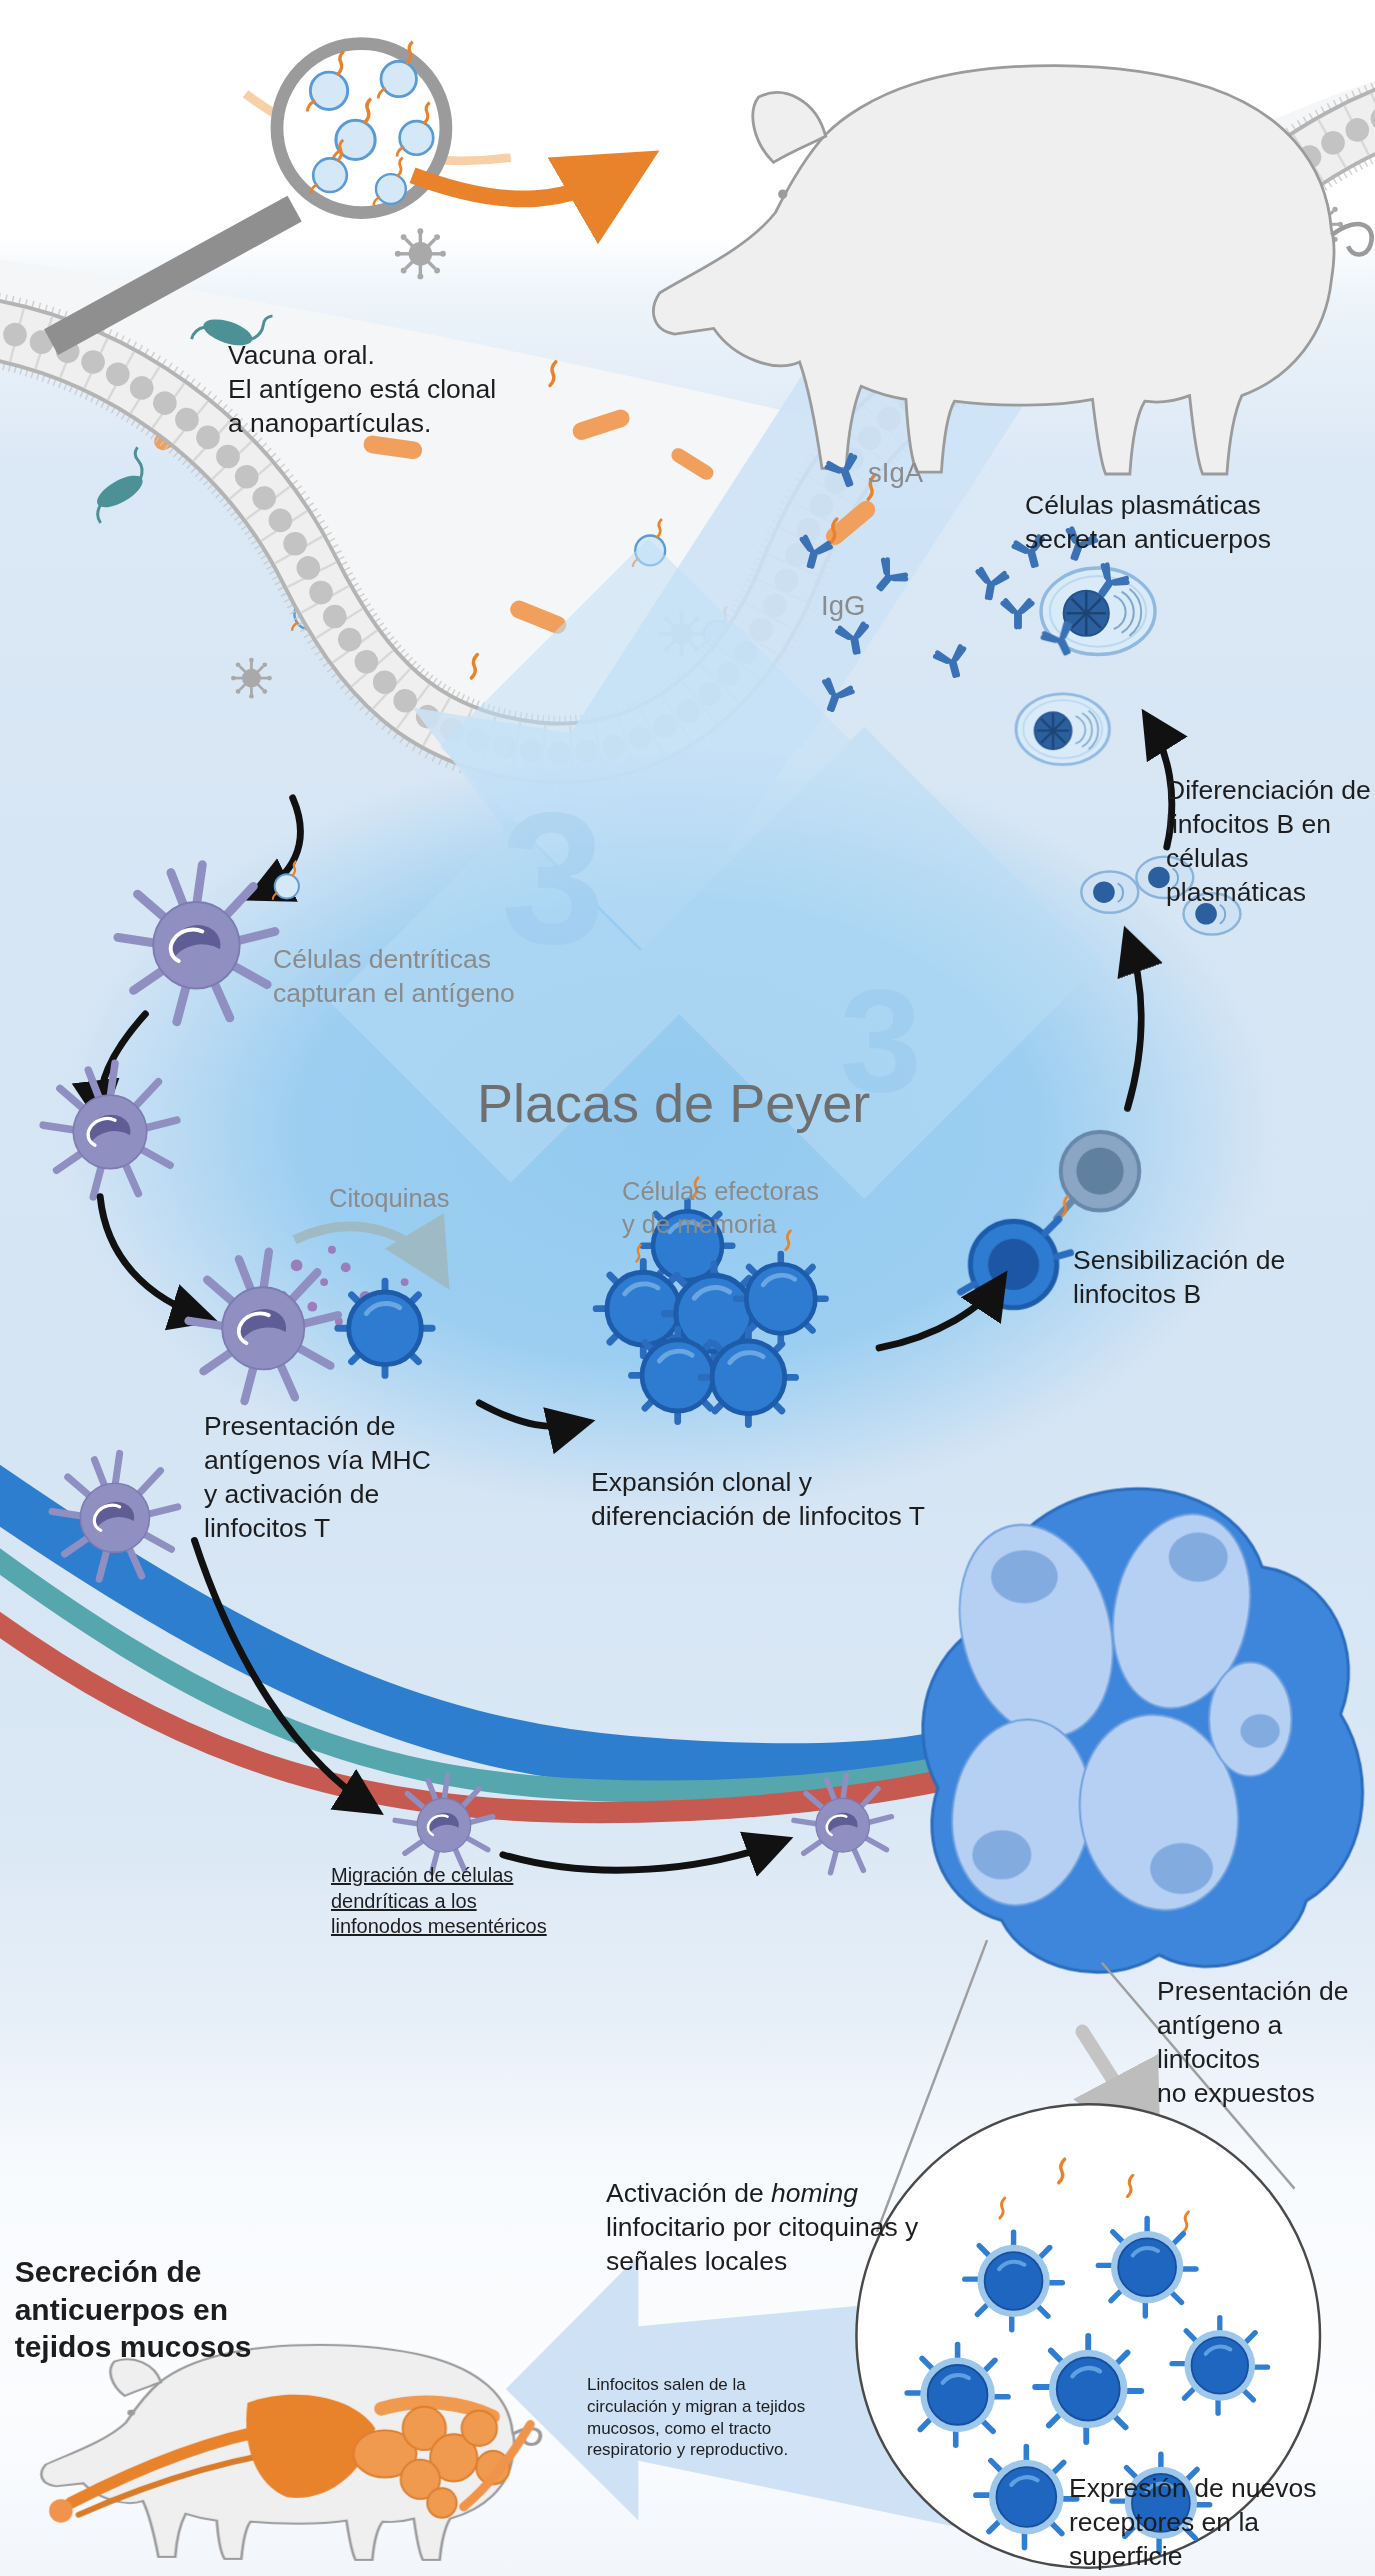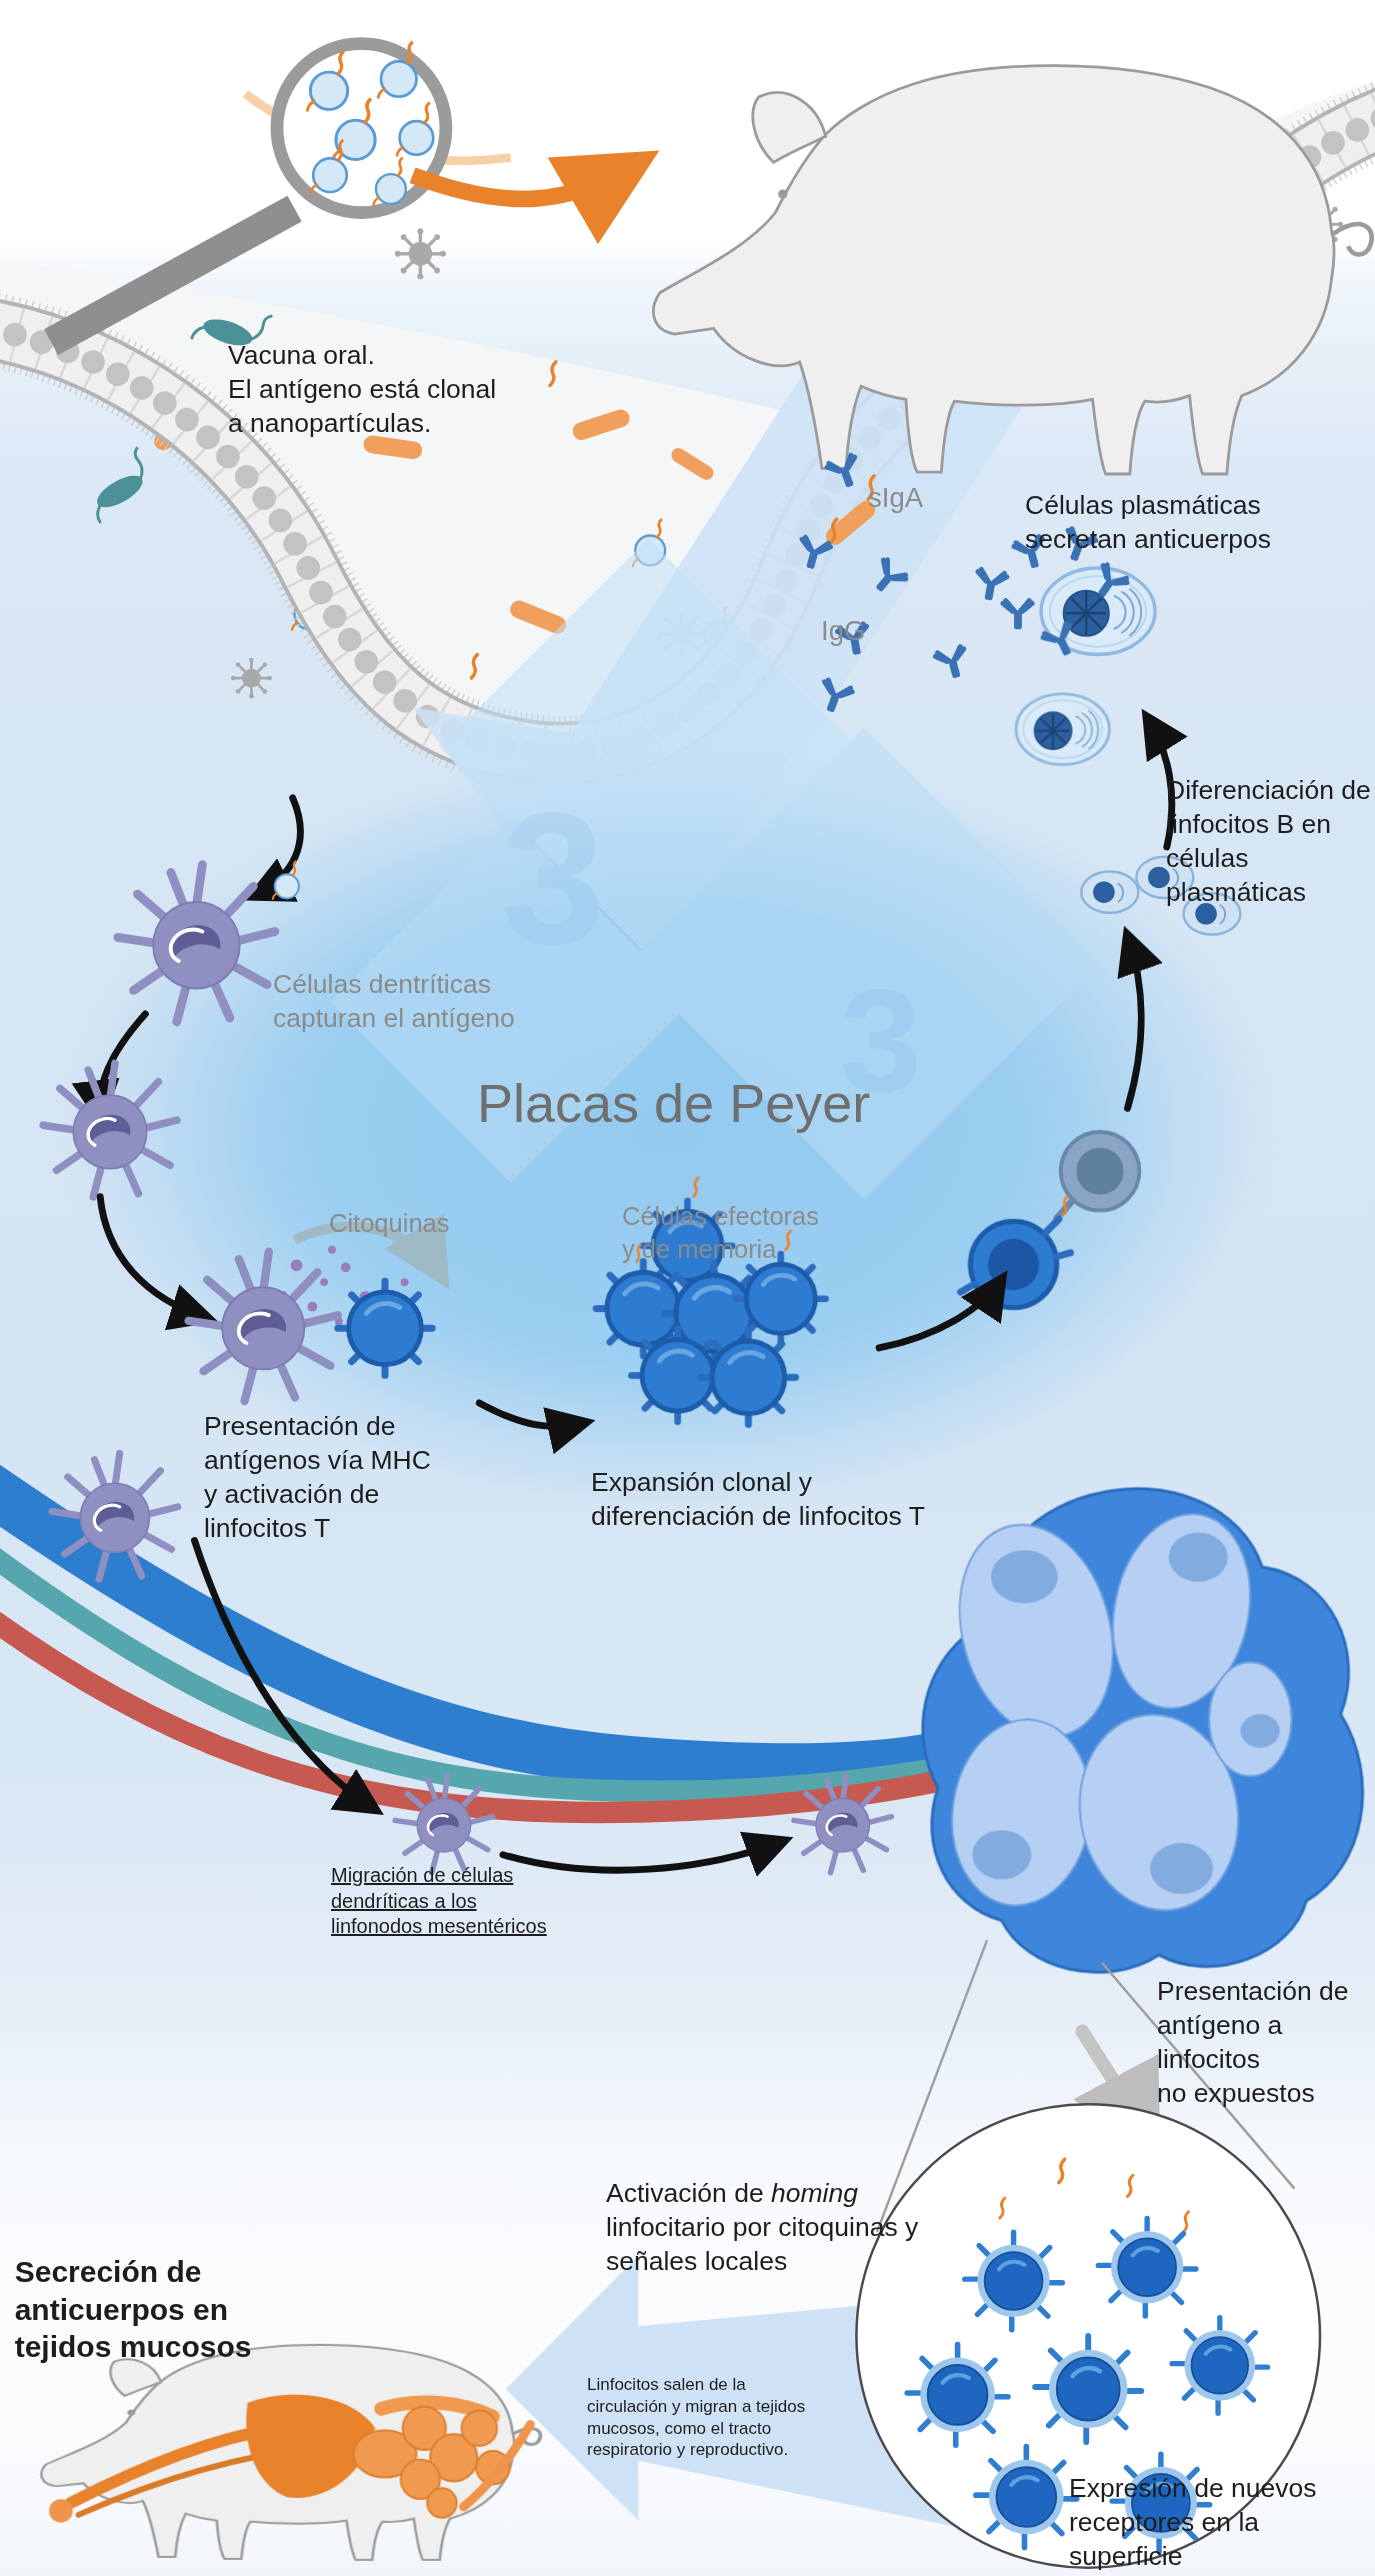--- a/index.html
+++ b/index.html
@@ -9,21 +9,21 @@
     background:linear-gradient(180deg,
       #ffffff 0px,#ffffff 236px,#edf4fa 295px,#dbe8f6 472px,
       #d7e6f4 884px,#d6e5f4 1474px,#dae8f5 1818px,
       #e7eff8 2024px,#f7fafd 2161px,#fbfcfe 2407px,#f2f6fb 2576px);
   }
   svg{position:absolute;left:0;top:0;}
   .label{
     position:absolute;color:#1d1d1d;font-size:26.5px;line-height:1.28;
     white-space:pre-line;
   }
-  .gray{color:#8b8b8b;margin-top:25px;}
+  .gray{color:#8b8b8b;}
   .title{font-size:54px;color:#6f6f6f;white-space:nowrap;text-align:right;}
   .bold{font-weight:bold;font-size:30px;line-height:1.25;margin-top:21px;}
 </style>
 </head>
 <body>
 
 <div id="canvas">
 
 <svg width="1375" height="2576" viewBox="0 0 1400 2622">
   <defs>
@@ -430,20 +430,22 @@
 secretan anticuerpos</div>
 <div class="label" style="left:1166px;top:774px;">Diferenciación de
 linfocitos B en
 células plasmáticas</div>
 <div class="label gray" style="left:273px;top:943px;">Células dentríticas
 capturan el antígeno</div>
 <div class="label title" style="left:477px;top:1069px;">Placas de Peyer</div>
 <div class="label gray" style="left:329px;top:1182px;font-size:25.5px;">Citoquinas</div>
 <div class="label gray" style="left:622px;top:1175px;font-size:25.5px;">Células efectoras
 y de memoria</div>
+<div class="label" style="left:1073px;top:1244px;">Sensibilización de
+linfocitos B</div>
 <div class="label" style="left:204px;top:1410px;">Presentación de
 antígenos vía MHC
 y activación de
 linfocitos T</div>
 <div class="label" style="left:591px;top:1466px;">Expansión clonal y
 diferenciación de linfocitos T</div>
 <div class="label" style="left:331px;top:1863px;font-size:20px;text-decoration:underline;">Migración de células
 dendríticas a los
 linfonodos mesentéricos</div>
 <div class="label" style="left:1157px;top:1975px;">Presentación de

